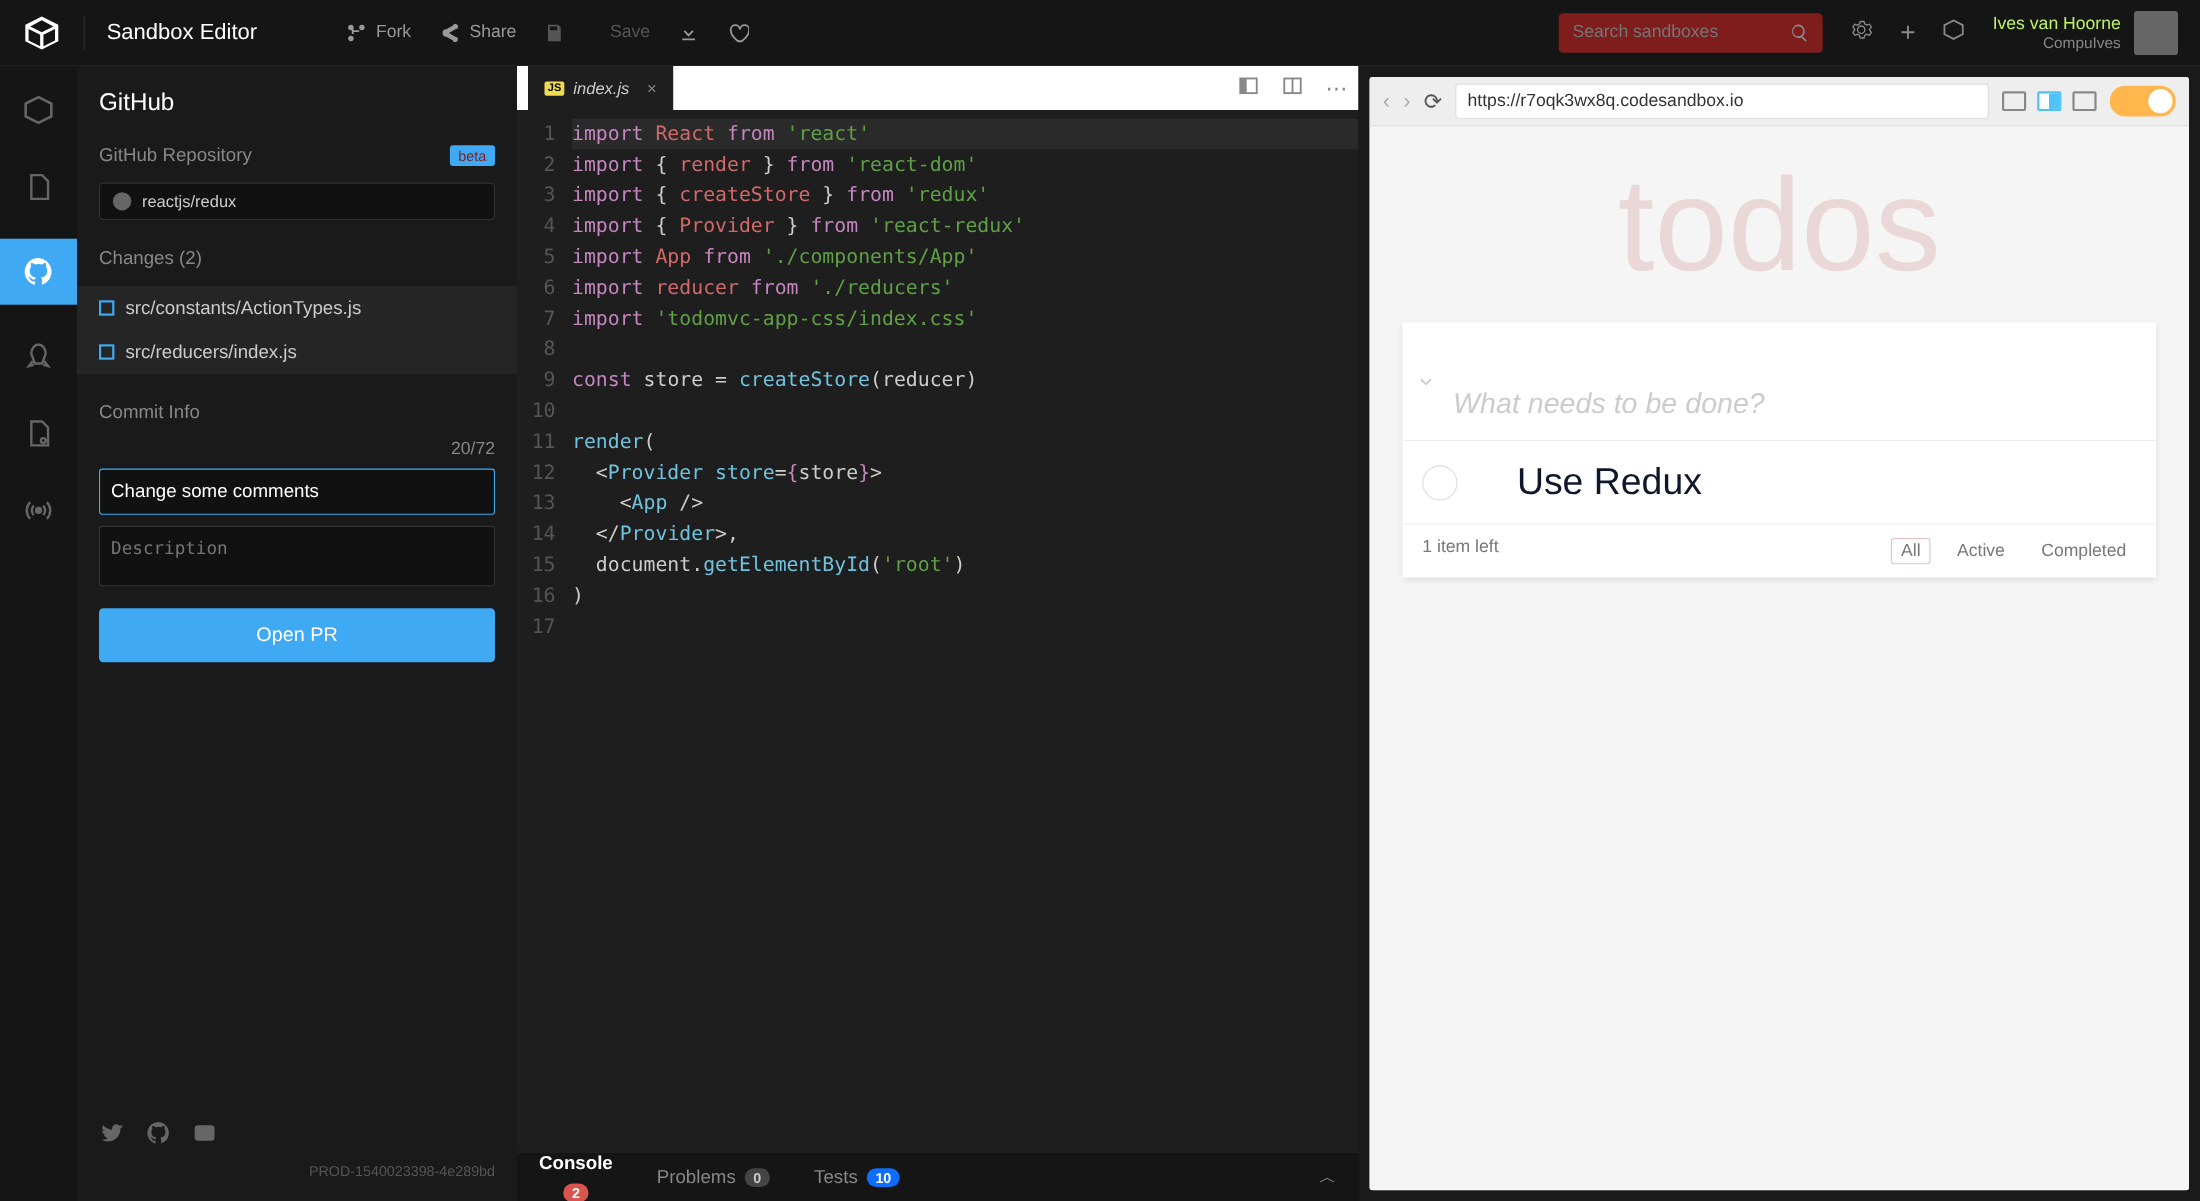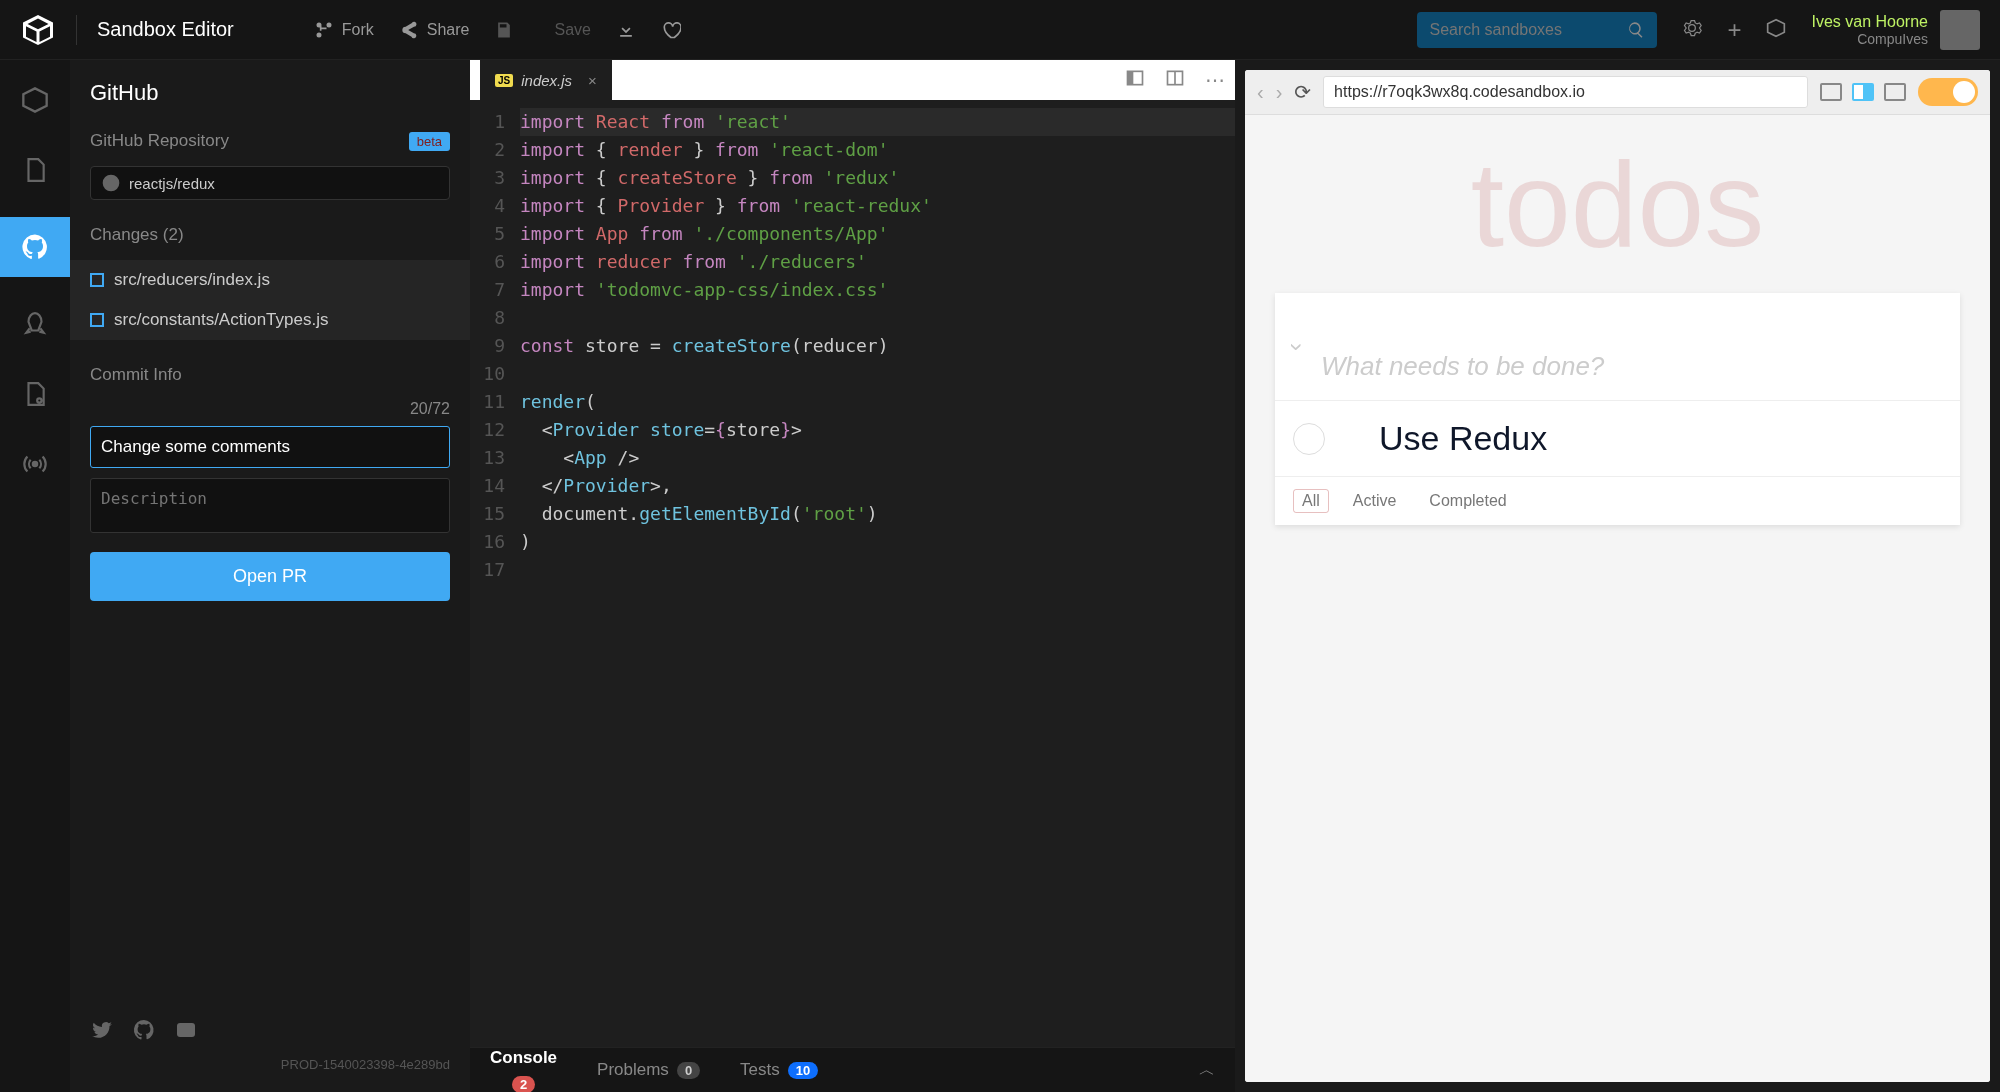--- a/index.html
+++ b/index.html
@@ -5,21 +5,21 @@
 * { margin: 0; padding: 0; box-sizing: border-box; }
 body { font-family: -apple-system, BlinkMacSystemFont, 'Segoe UI', sans-serif; background: #151515; color: #ccc; width: 2000px; height: 1092px; overflow: hidden; }
 .topbar { height: 60px; background: #151515; display: flex; align-items: center; padding: 0 20px; border-bottom: 1px solid #222; }
 .logo { width: 36px; height: 36px; display: flex; align-items: center; justify-content: center; }
 .divider-v { width: 1px; height: 30px; background: #333; margin: 0 20px; }
 .app-title { color: #fff; font-size: 20px; font-weight: 500; }
 .topbar-actions { display: flex; gap: 25px; margin-left: 80px; }
 .tb-action { display: flex; align-items: center; gap: 8px; color: #999; font-size: 16px; cursor: pointer; }
 .tb-action.disabled { color: #555; gap: 40px; }
 .topbar-right { margin-left: auto; display: flex; align-items: center; gap: 25px; }
-.search-box { background: #0c4a6e; border-radius: 4px; padding: 8px 12px; display: flex; align-items: center; width: 240px; }
+.search-box { background: #7f1d1d; border-radius: 4px; padding: 8px 12px; display: flex; align-items: center; width: 240px; }
 .search-box input { background: none; border: none; color: #999; font-size: 16px; width: 100%; outline: none; }
 .user-block { display: flex; align-items: center; gap: 12px; }
 .user-text { text-align: right; }
 .user-name { color: #bef264; font-size: 16px; }
 .user-org { color: #888; font-size: 14px; }
 .avatar { width: 40px; height: 40px; background: #666; border-radius: 3px; }
 
 .main { display: flex; height: calc(100% - 60px); }
 .sidebar-icons { width: 70px; background: #151515; display: flex; flex-direction: column; align-items: center; padding-top: 25px; gap: 40px; }
 .sb-icon { width: 30px; height: 30px; color: #666; cursor: pointer; display: flex; align-items: center; justify-content: center; }
@@ -205,25 +205,25 @@
     <div class="repo-input">
       <svg viewBox="0 0 24 24" style="width:20px;height:20px;fill:#666;margin-right:8px">
           <circle cx="12" cy="12" r="10"></circle>
         </svg>
       <input value="reactjs/redux" style="">
     </div>
     <div class="panel-label">Changes (2)</div>
     <div class="change-list">
       <div class="change-item hover">
           <div class="change-icon"></div>
-          <span>src/reducers/index.js</span>
+          <span>src/constants/ActionTypes.js</span>
         </div>
       <div class="change-item hover">
           <div class="change-icon"></div>
-          <span>src/constants/ActionTypes.js</span>
+          <span>src/reducers/index.js</span>
         </div>
     </div>
     <div class="commit-info">
       <div class="panel-label">Commit Info</div>
       <div class="char-count">20/72</div>
       <input class="commit-title" value="Change some comments" style="">
       <textarea class="commit-desc" placeholder="Description" style=""></textarea>
       <button class="open-pr-btn">Open PR</button>
     </div>
     <div class="panel-footer">
@@ -319,20 +319,21 @@
         <div class="todo-box">
           <div class="todo-input-row">
             <span class="todo-chevron">›</span>
             <span class="todo-placeholder">What needs to be done?</span>
           </div>
           <div class="todo-item">
             <div class="todo-check"></div>
             <div class="todo-text">Use Redux</div>
           </div>
           <div class="todo-footer">
+            <div class="todo-count">1 item left</div>
             <div class="todo-filters">
               <div class="todo-filter active">All</div>
               <div class="todo-filter">Active</div>
               <div class="todo-filter">Completed</div>
             </div>
           </div>
         </div>
       </div>
     </div>
   </div>

